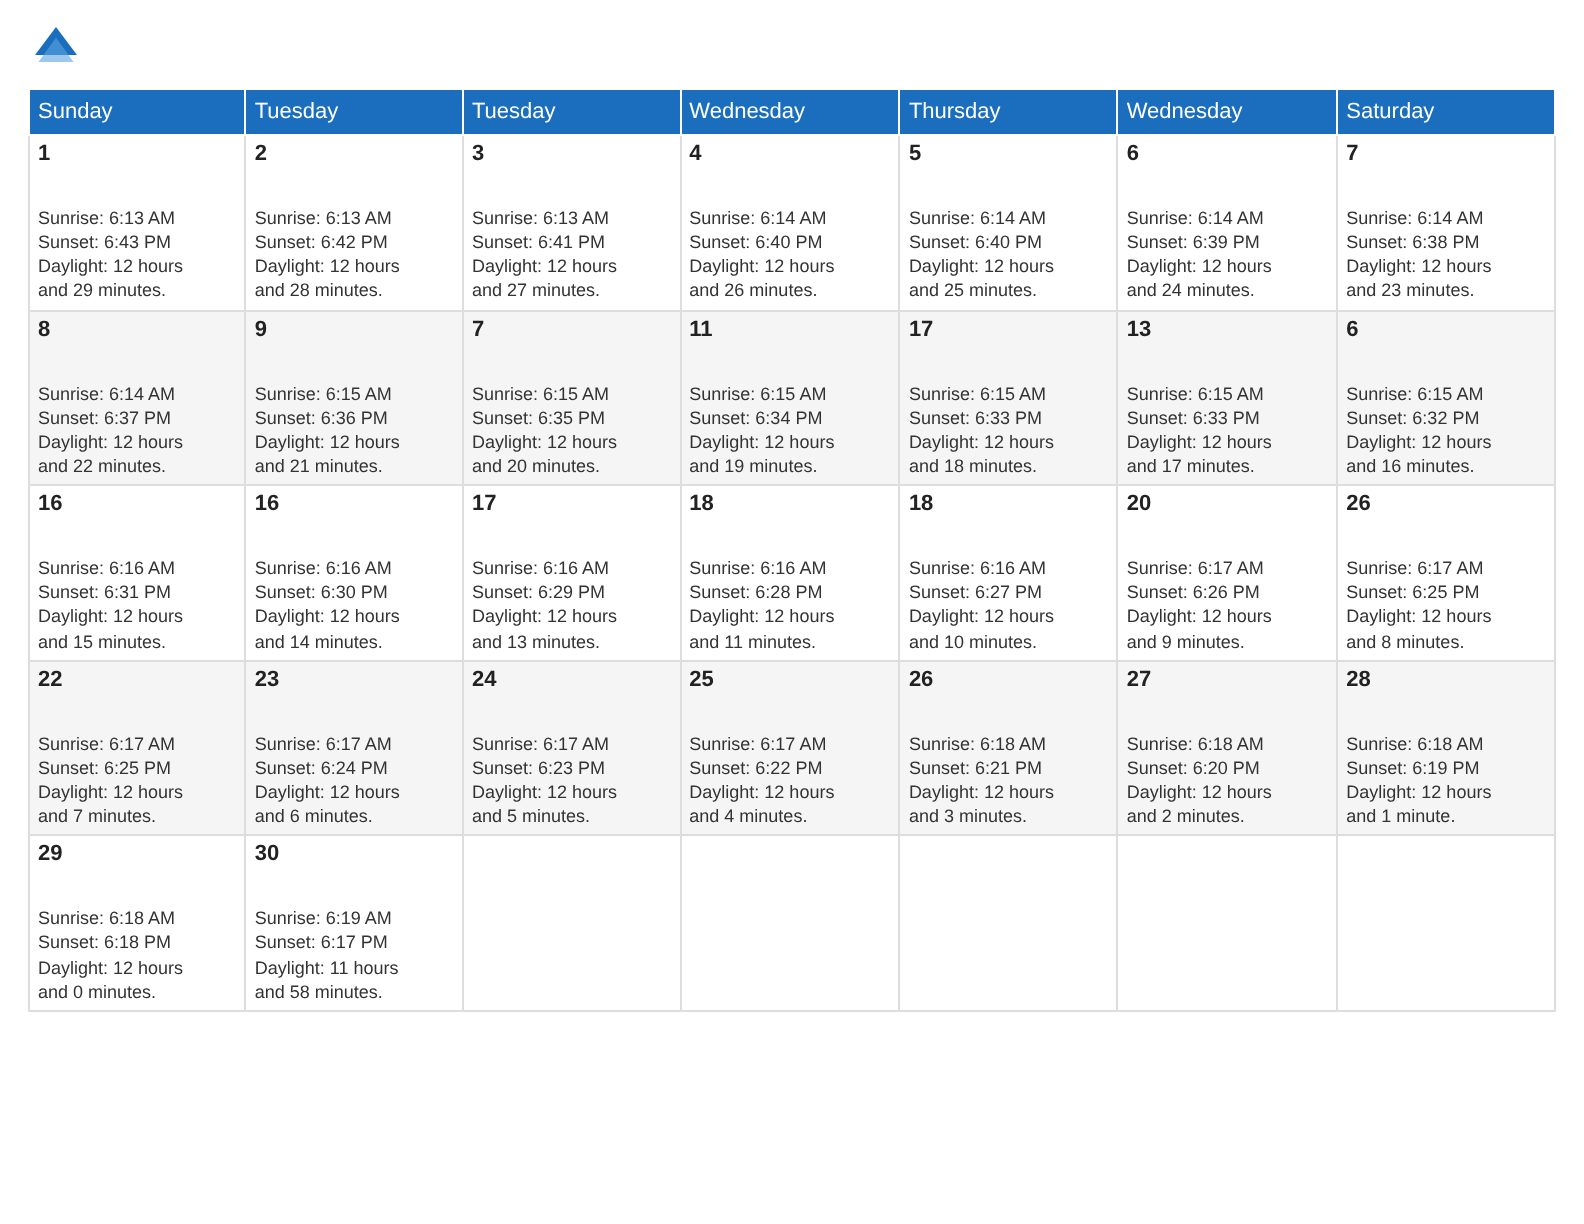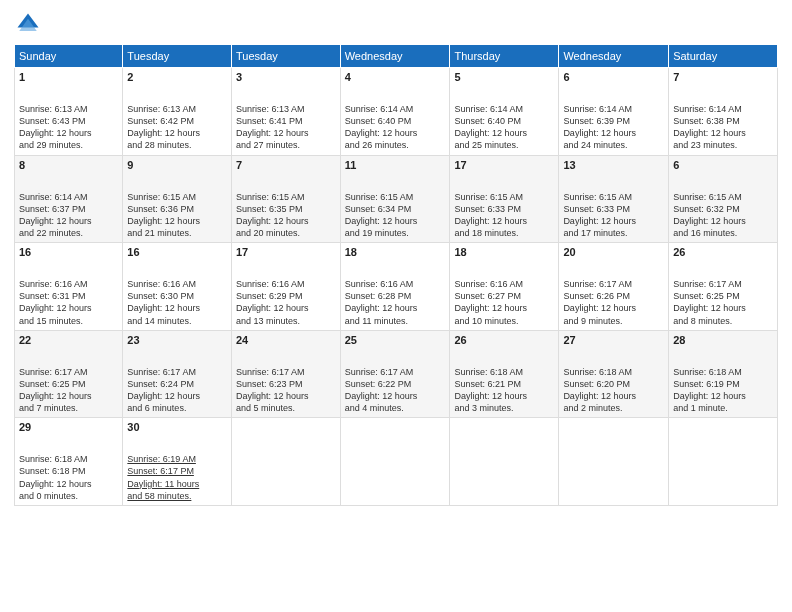--- a/index.html
+++ b/index.html
@@ -341,21 +341,21 @@
         <tr>
           <td>
             <span class="day-num">29</span>
             <div class="day-info" style="white-space: pre-line;">Sunrise: 6:18 AM
 Sunset: 6:18 PM
 Daylight: 12 hours
 and 0 minutes.</div>
           </td>
           <td>
             <span class="day-num">30</span>
-            <div class="day-info" style="white-space: pre-line; text-decoration: underline;">Sunrise: 6:19 AM
+            <div class="day-info" style="white-space: pre-line;">Sunrise: 6:19 AM
 Sunset: 6:17 PM
 Daylight: 11 hours
 and 58 minutes.</div>
           </td>
           <td class="empty-cell"></td>
           <td class="empty-cell"></td>
           <td class="empty-cell"></td>
           <td class="empty-cell"></td>
           <td class="empty-cell"></td>
         </tr>

